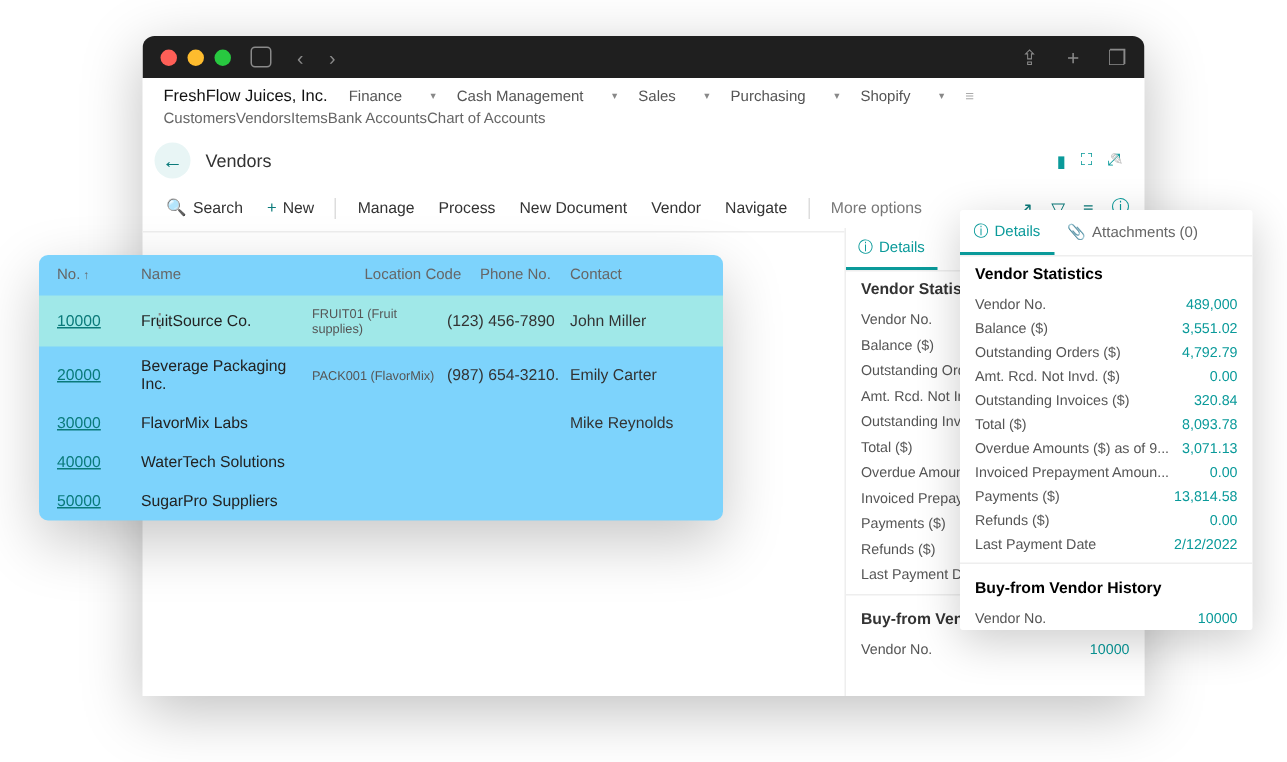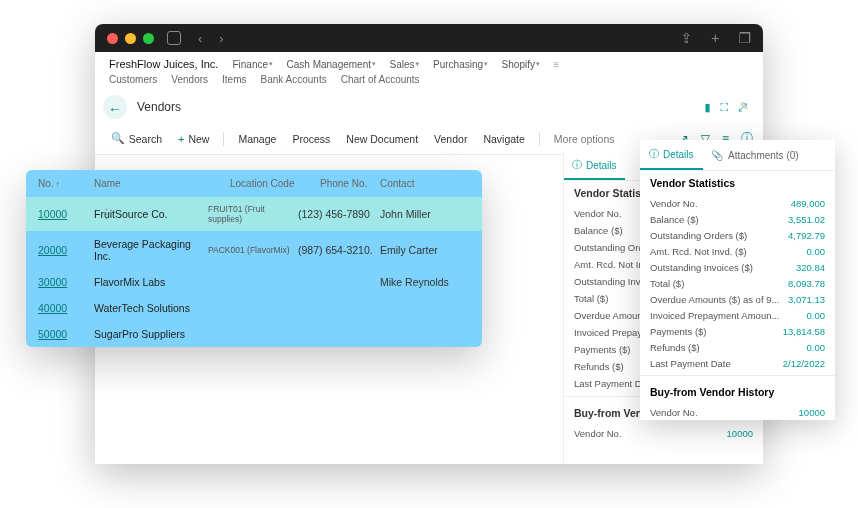--- a/index.html
+++ b/index.html
@@ -7,23 +7,23 @@
 .window { position:absolute; left:95px; top:24px; width:668px; height:440px; border-radius:8px 8px 0 0; overflow:hidden; box-shadow:0 10px 40px rgba(0,0,0,0.25); background:#fff; }
 .titlebar { height:28px; background:#1f1f1f; display:flex; align-items:center; padding:0 12px; gap:7px; }
 .tl-dot { width:11px; height:11px; border-radius:50%; }
 .tl-red{background:#ff5f57}.tl-yel{background:#febc2e}.tl-grn{background:#28c840}
 .tl-side{width:14px;height:14px;border:1.3px solid #8a8a8a;border-radius:3px;margin-left:6px}
 .tl-arr{color:#8a8a8a;font-size:13px;margin-left:10px;cursor:default}
 .tl-sp{flex:1}
 .tl-ic{color:#8a8a8a;font-size:14px;margin-left:12px}
 .topnav{display:flex;align-items:center;padding:6px 14px 2px;gap:14px;font-size:10px;color:#555}
 .topnav .co{font-weight:400;color:#111;font-size:11px}
-.topnav .dd{display:flex;align-items:center;gap:1px;cursor:pointer}
+.topnav .dd{display:flex;align-items:center;gap:19px;cursor:pointer}
 .topnav .car{font-size:7px;color:#888}
-.subnav{display:flex;padding:2px 14px 6px;gap:14px;font-size:10px;color:#666}
+.subnav{display:flex;padding:2px 14px 6px;font-size:10px;color:#666}
 .subnav span{cursor:pointer}
 .crumb{display:flex;align-items:center;padding:4px 8px;gap:10px}
 .back{width:24px;height:24px;border-radius:50%;background:#e8f5f5;display:flex;align-items:center;justify-content:center;color:#0a7a7a;font-size:14px;cursor:pointer}
 .crumb-t{font-size:12px;color:#333}
 .tb{display:flex;align-items:center;padding:6px 10px;gap:4px;border-bottom:1px solid #eee;font-size:10.5px}
 .tb .seg{display:flex;align-items:center;gap:4px;padding:3px 6px;cursor:pointer;color:#333}
 .tb .ic{font-size:11px;color:#0a7a7a}
 .tb .sep{width:1px;height:14px;background:#ddd;margin:0 4px}
 .tb .more{color:#777}
 .tb-sp{flex:1}
@@ -41,21 +41,21 @@
 .fly-tabs{display:flex;border-bottom:1px solid #eee}
 .fly-tab{padding:7px 9px;color:#666;display:flex;gap:4px;align-items:center;cursor:pointer;font-size:10px}
 .fly-tab.act{color:#0a9a9a;border-bottom:2px solid #0a9a9a}
 .fly-sec{padding:6px 10px;font-weight:700;font-size:10.5px}
 .fly-row{display:flex;justify-content:space-between;padding:2.5px 10px;font-size:9.5px}
 .fly-row .lbl{color:#555}
 .fly-row .val{color:#0a9a9a}
 .fly-hr{height:1px;background:#eee;margin:4px 0}
 .list{position:absolute;left:26px;top:170px;width:456px;background:#7dd3fc;border-radius:6px;box-shadow:0 14px 40px rgba(0,0,0,0.22);z-index:50;font-size:10.5px}
 .list-hd{display:flex;padding:8px 12px;color:#666;font-size:10px}
-.c-no{width:56px}.c-nm{flex:1}.c-lc{width:90px}.c-ph{width:60px}.c-ct{width:90px}
+.c-no{width:56px}.c-nm{flex:1}.c-lc{width:77px}.c-ph{width:60px}.c-ct{width:90px}
 .list-row{display:flex;padding:7px 12px;align-items:center}
 .list-row.sel{background:#a0e8e8}
 .list-row .no{width:56px;color:#0a7a7a;text-decoration:underline;cursor:pointer}
 .list-row .nm{flex:1;color:#222}
 .list-row .lc{width:90px;font-size:8.5px;color:#555}
 .list-row .ph{width:82px;color:#333}
 .list-row .ct{width:90px;color:#333}
 .srt{font-size:8px;margin-left:2px}
 .dots{position:absolute;left:74px;color:#888;cursor:pointer;font-size:13px;line-height:10px}
 .pencil{position:absolute;right:14px;top:76px;color:#bbb;font-size:11px;cursor:pointer}

